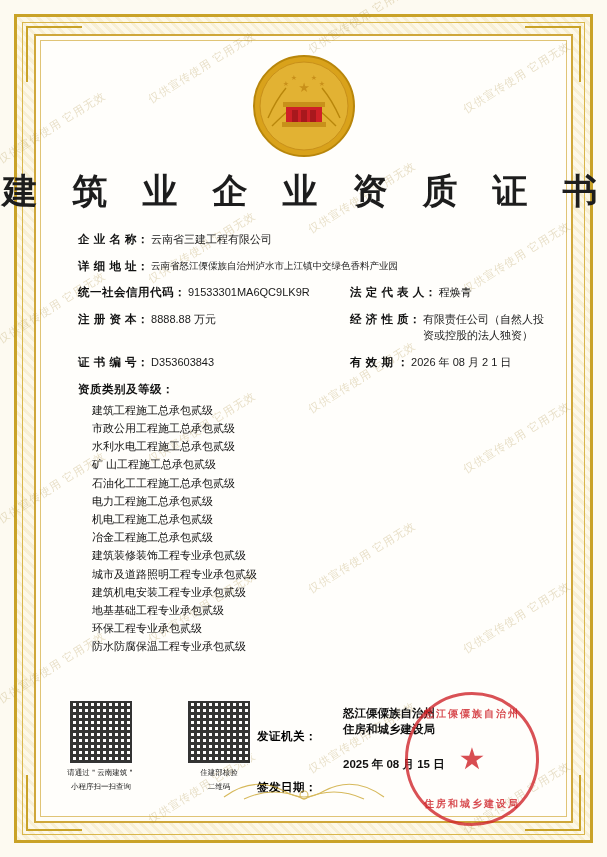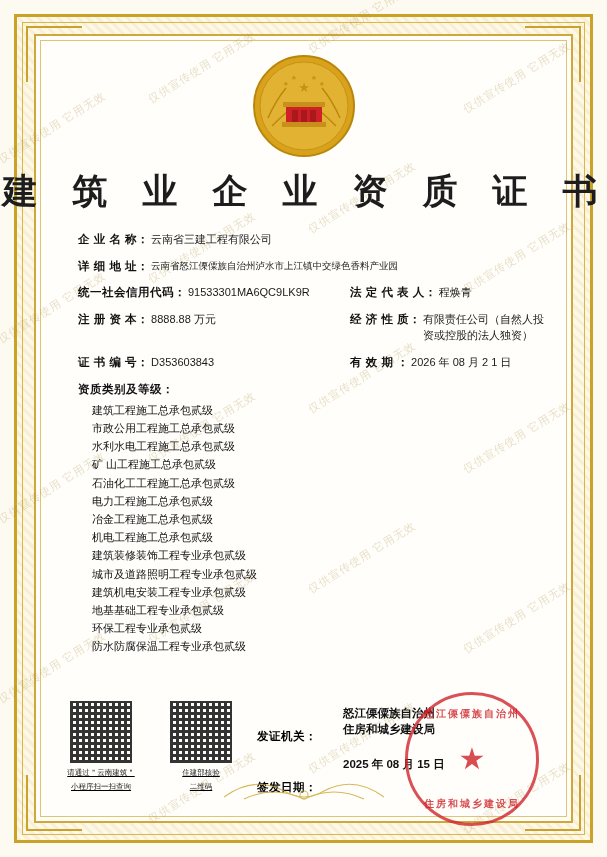--- a/index.html
+++ b/index.html
@@ -148,22 +148,21 @@
   .bottom {
     position: absolute;
     left: 60px; right: 50px;
     top: 700px;
     height: 110px;
   }
   .qr-area {
     position: absolute;
     left: 0; top: 0;
     display: flex;
-    gap: 18px;
-    text-decoration: underline;
+    gap: 36px;
   }
   .qr-block { text-align: center; width: 82px; }
   .qr-img {
     width: 62px; height: 62px;
     margin: 0 auto;
     background-image:
       repeating-linear-gradient(0deg, #111 0 3px, transparent 3px 6px),
       repeating-linear-gradient(90deg, #111 0 3px, transparent 3px 6px);
     background-color: #fff;
     border: 1px solid #fff;
@@ -351,22 +350,22 @@
     </div>
 
     <div class="qual-head">资质类别及等级：</div>
     <ul class="qual-list">
       <li>建筑工程施工总承包贰级</li>
       <li>市政公用工程施工总承包贰级</li>
       <li>水利水电工程施工总承包贰级</li>
       <li>矿 山工程施工总承包贰级</li>
       <li>石油化工工程施工总承包贰级</li>
       <li>电力工程施工总承包贰级</li>
+      <li>机电工程施工总承包贰级</li>
       <li>冶金工程施工总承包贰级</li>
-      <li>机电工程施工总承包贰级</li>
       <li>建筑装修装饰工程专业承包贰级</li>
       <li>城市及道路照明工程专业承包贰级</li>
       <li>建筑机电安装工程专业承包贰级</li>
       <li>地基基础工程专业承包贰级</li>
       <li>环保工程专业承包贰级</li>
       <li>防水防腐保温工程专业承包贰级</li>
     </ul>
   </div>
 
   <div class="bottom">

